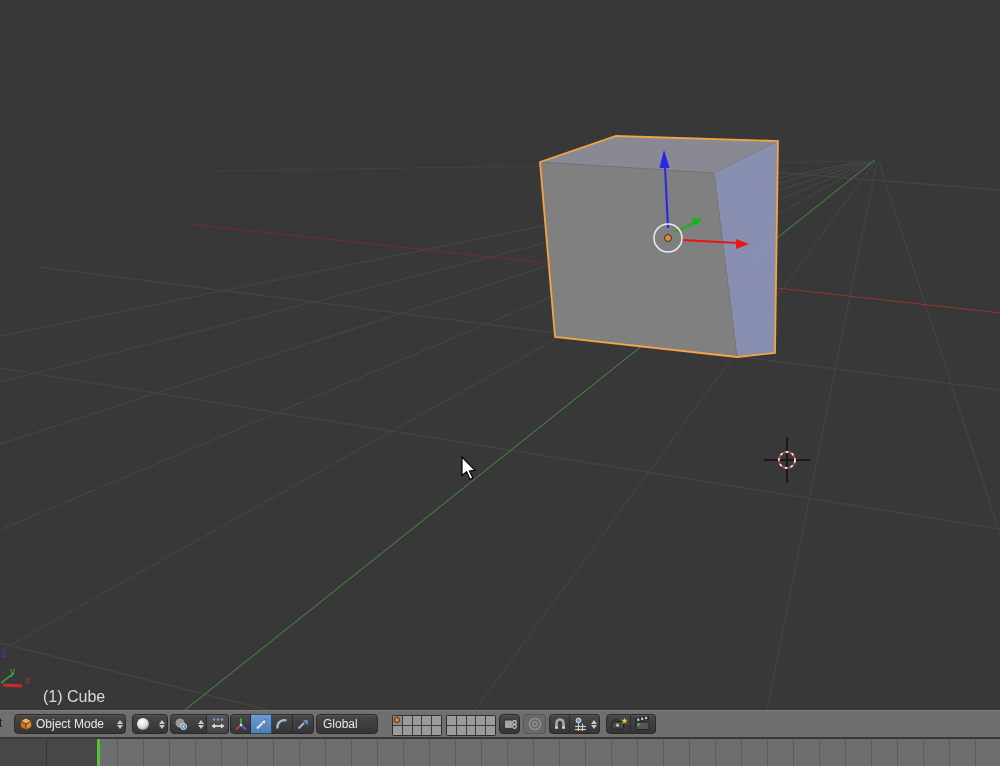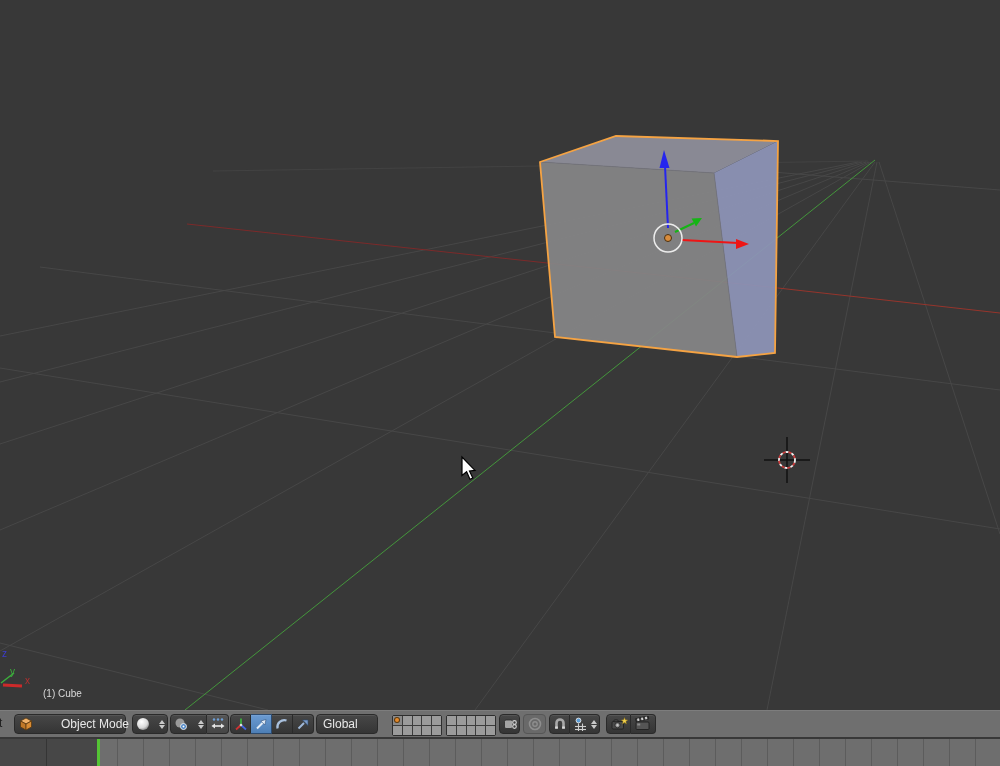--- a/index.html
+++ b/index.html
@@ -2,21 +2,21 @@
 <html><head>
 <meta charset="utf-8">
 <style>
   html,body{margin:0;padding:0;background:#222;}
   .screen{position:relative;width:1000px;height:766px;overflow:hidden;
           font-family:"Liberation Sans","DejaVu Sans",sans-serif;
           background:#383838;user-select:none;}
   
   .viewport{position:absolute;left:0;top:0;width:1000px;height:710px;}
   .viewport svg{position:absolute;left:0;top:0;}
-  .object-info{position:absolute;left:43px;top:688px;font-size:10px;color:#d9d9d9;}
+  .object-info{position:absolute;left:43px;top:688px;font-size:16px;color:#d9d9d9;}
   
   .header{position:absolute;left:0;top:710px;width:1000px;height:27px;
           background:#6f6f6f;border-top:1px solid #7d7d7d;border-bottom:1px solid #4a4a4a;}
   .clipped-menu{position:absolute;left:0;top:5px;width:10px;height:16px;overflow:hidden;}
   .clipped-menu span{display:block;margin-left:-7px;font-size:12px;color:#202020;}
   .btn{position:absolute;top:3px;height:20px;box-sizing:border-box;
        background:linear-gradient(#474747,#353535);
        border:1px solid #2a2a2a;border-radius:4px;
        display:flex;align-items:center;color:#e8e8e8;font-size:12px;
        box-shadow:inset 0 1px 0 rgba(255,255,255,.08);}
@@ -98,21 +98,21 @@
         <polygon points="462,457 462,475.5 466.6,471.8 470,479.2 472.8,478 469.5,470.9 475,470.4" fill="#ffffff" stroke="#000000" stroke-width="1.2"></polygon>
       </svg>
     <div class="object-info">(1) Cube</div>
   </div>
 
   <div class="header">
     <div class="clipped-menu">
         <span>ct</span>
       </div>
 
-    <div class="btn" style="left:14px;width:112px;gap:25px;">
+    <div class="btn" style="left:14px;width:112px;">
       <span style="margin-left:3px;">
         <svg width="16" height="16">
             <polygon points="8,2 13.5,5 8,8 2.5,5" fill="#f0b26a" stroke="#5a3a12" stroke-width="0.8"></polygon>
             <polygon points="2.5,5 8,8 8,14 2.5,11" fill="#c07828" stroke="#5a3a12" stroke-width="0.8"></polygon>
             <polygon points="13.5,5 8,8 8,14 13.5,11" fill="#d98c34" stroke="#5a3a12" stroke-width="0.8"></polygon>
           </svg>
       </span>
       <span class="lbl">Object Mode</span>
       <span class="arrows">
           <i class="up"></i>

